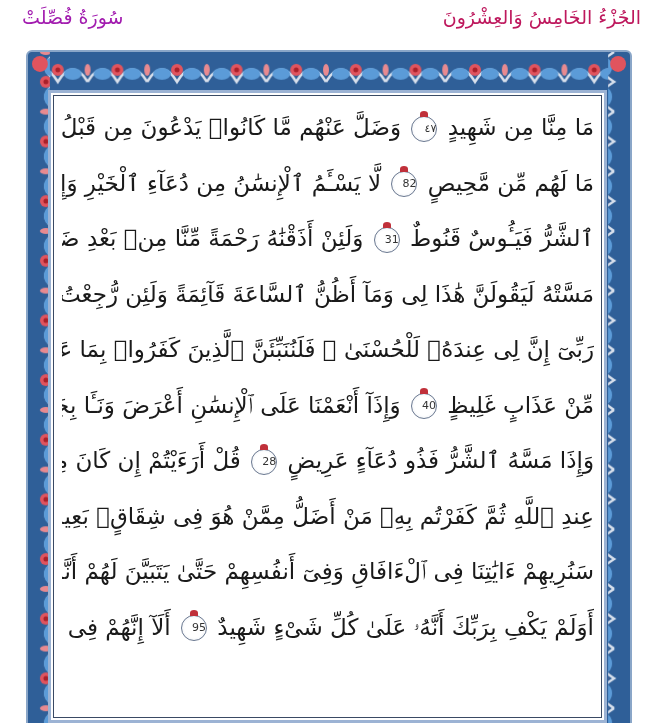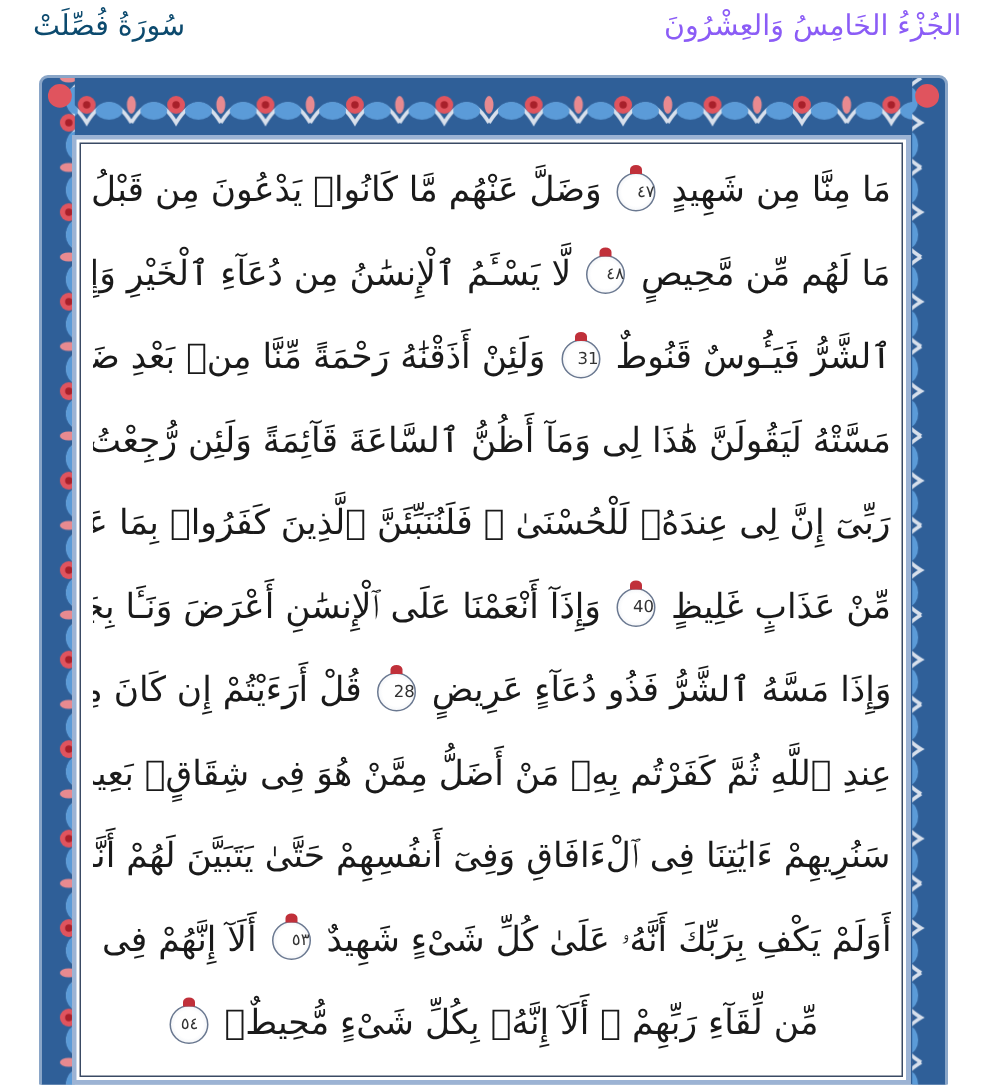--- a/index.html
+++ b/index.html
@@ -1,21 +1,21 @@
 <!DOCTYPE html>
 <html><head>
 <meta charset="utf-8">
 <style>
   html, body { margin: 0; padding: 0; background: #ffffff; }
   body { width: 657px; height: 723px; position: relative; overflow: hidden;
          font-family: "DejaVu Sans", sans-serif; }
 
   .header { position: absolute; top: 0; left: 0; width: 657px; height: 40px; }
-  .header .juz { position: absolute; right: 16px; top: 6px; font-size: 19px; color: #8b5cf6; direction: rtl; }
-  .header .surah { position: absolute; left: 22px; top: 6px; font-size: 19px; color: #0c4a6e; direction: rtl; }
+  .header .juz { position: absolute; right: 16px; top: 6px; font-size: 19px; color: #be185d; direction: rtl; }
+  .header .surah { position: absolute; left: 22px; top: 6px; font-size: 19px; color: #a21caf; direction: rtl; }
 
   .frame { position: absolute; left: 26px; top: 50px; width: 606px; height: 700px;
            background: #2f5f98; border: 2px solid #8aa6c8; border-radius: 6px; box-sizing: border-box; }
   .frame-pattern { position: absolute; inset: 0; border-radius: 6px; overflow: hidden; }
   .frame-pattern svg { width: 100%; height: 100%; display: block; }
 
   .inner { position: absolute; left: 48px; top: 90px; width: 559px; height: 633px;
            background: #ffffff; border: 3px solid #9cb3d4; box-sizing: border-box;
            outline: 1.5px solid #3a4a64; outline-offset: -6px; }
 
@@ -70,23 +70,22 @@
       <circle cx="12" cy="12" r="8" fill="#e0545e"></circle>
       <circle cx="594" cy="12" r="8" fill="#e0545e"></circle>
     </svg>
   </div>
 </div>
 
 <div class="inner"></div>
 
 <div class="lines" id="lines">
     <div class="line"><span> مَا مِنَّا مِن شَهِيدٍ </span><span class="ayah">٤٧</span><span> وَضَلَّ عَنْهُم مَّا كَانُوا۟ يَدْعُونَ مِن قَبْلُ ۖ وَظَنُّوا۟ </span></div>
-    <div class="line"><span> مَا لَهُم مِّن مَّحِيصٍ </span><span class="ayah">٤٨</span><span> لَّا يَسْـَٔمُ ٱلْإِنسَٰنُ مِن دُعَآءِ ٱلْخَيْرِ وَإِن مَّسَّهُ </span></div>
+    <div class="line"><span> مَا لَهُم مِّن مَّحِيصٍ </span><span class="ayah">82</span><span> لَّا يَسْـَٔمُ ٱلْإِنسَٰنُ مِن دُعَآءِ ٱلْخَيْرِ وَإِن مَّسَّهُ </span></div>
     <div class="line"><span> ٱلشَّرُّ فَيَـُٔوسٌ قَنُوطٌ </span><span class="ayah">31</span><span> وَلَئِنْ أَذَقْنَٰهُ رَحْمَةً مِّنَّا مِنۢ بَعْدِ ضَرَّآءَ </span></div>
     <div class="line"><span> مَسَّتْهُ لَيَقُولَنَّ هَٰذَا لِى وَمَآ أَظُنُّ ٱلسَّاعَةَ قَآئِمَةً وَلَئِن رُّجِعْتُ إِلَىٰ </span></div>
     <div class="line"><span> رَبِّىٓ إِنَّ لِى عِندَهُۥ لَلْحُسْنَىٰ ۚ فَلَنُنَبِّئَنَّ ٱلَّذِينَ كَفَرُوا۟ بِمَا عَمِلُوا۟ وَلَنُذِيقَنَّهُم </span></div>
     <div class="line"><span> مِّنْ عَذَابٍ غَلِيظٍ </span><span class="ayah">40</span><span> وَإِذَآ أَنْعَمْنَا عَلَى ٱلْإِنسَٰنِ أَعْرَضَ وَنَـَٔا بِجَانِبِهِۦ </span></div>
     <div class="line"><span> وَإِذَا مَسَّهُ ٱلشَّرُّ فَذُو دُعَآءٍ عَرِيضٍ </span><span class="ayah">28</span><span> قُلْ أَرَءَيْتُمْ إِن كَانَ مِنْ </span></div>
     <div class="line"><span> عِندِ ٱللَّهِ ثُمَّ كَفَرْتُم بِهِۦ مَنْ أَضَلُّ مِمَّنْ هُوَ فِى شِقَاقٍۭ بَعِيدٍ </span></div>
     <div class="line"><span> سَنُرِيهِمْ ءَايَٰتِنَا فِى ٱلْءَافَاقِ وَفِىٓ أَنفُسِهِمْ حَتَّىٰ يَتَبَيَّنَ لَهُمْ أَنَّهُ ٱلْحَقُّ ۗ </span></div>
-    <div class="line"><span> أَوَلَمْ يَكْفِ بِرَبِّكَ أَنَّهُۥ عَلَىٰ كُلِّ شَىْءٍ شَهِيدٌ </span><span class="ayah">٥٣</span><span> أَلَآ إِنَّهُمْ فِى مِرْيَةٍ </span></div>
-    <div class="line last"><span> مِّن لِّقَآءِ رَبِّهِمْ ۗ أَلَآ إِنَّهُۥ بِكُلِّ شَىْءٍ مُّحِيطٌۢ </span><span class="ayah">٥٤</span></div>
+    <div class="line"><span> أَوَلَمْ يَكْفِ بِرَبِّكَ أَنَّهُۥ عَلَىٰ كُلِّ شَىْءٍ شَهِيدٌ </span><span class="ayah">95</span><span> أَلَآ إِنَّهُمْ فِى مِرْيَةٍ </span></div>
   </div>
 
 </body></html>

